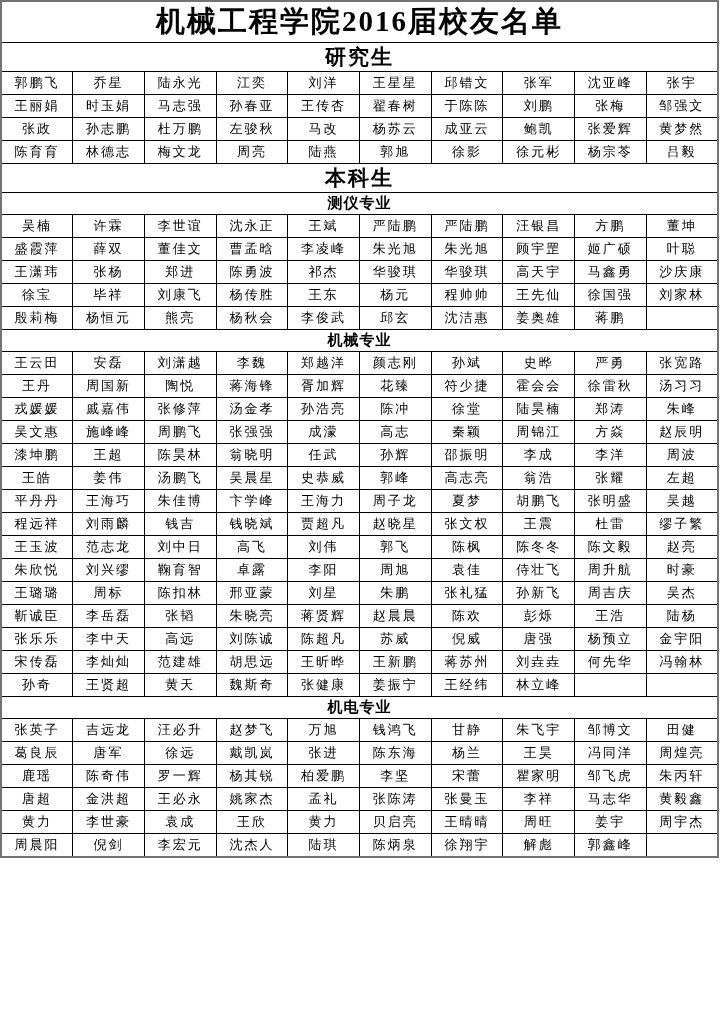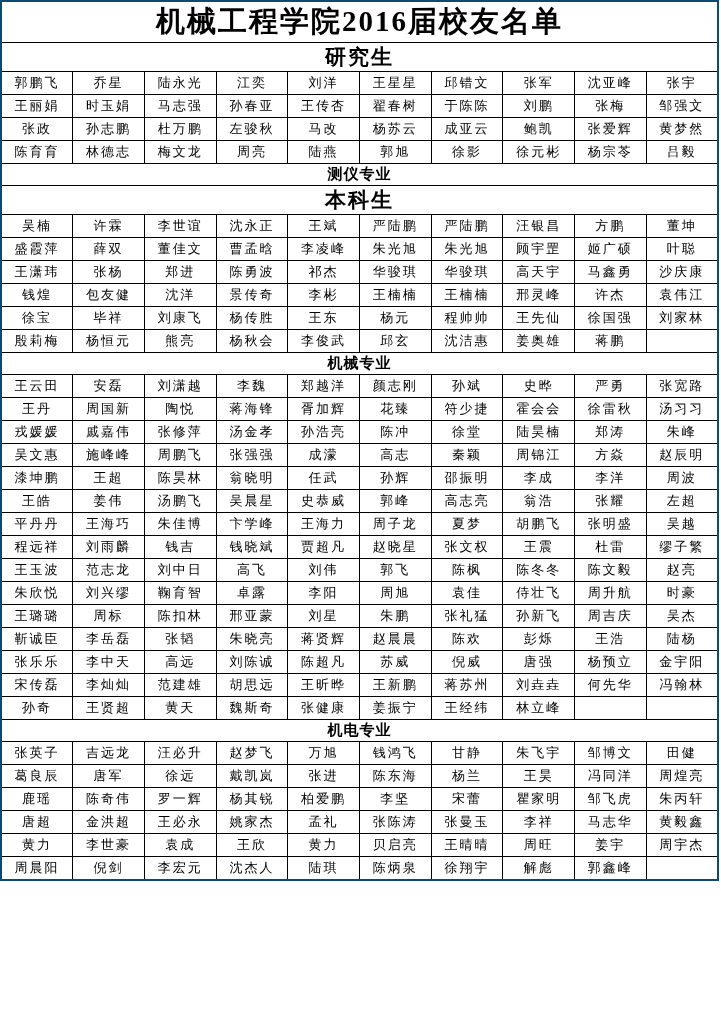--- a/index.html
+++ b/index.html
@@ -19,21 +19,21 @@
     color: #000000;
   }
   table.alumni td {
     border: 1px solid #000000;
     text-align: center;
     vertical-align: middle;
     padding: 0;
     overflow: hidden;
     white-space: nowrap;
   }
-  table.alumni { border: 2px solid #0c4a6e; }
+  table.alumni { border: 2px solid #737373; }
   td.title {
     height: 36px;
     font-size: 29px;
     font-weight: bold;
     letter-spacing: 2px;
   }
   td.section {
     height: 27px;
     font-size: 21px;
     font-weight: bold;
@@ -106,24 +106,24 @@
           <td class="name-cell">梅文龙</td>
           <td class="name-cell">周亮</td>
           <td class="name-cell">陆燕</td>
           <td class="name-cell">郭旭</td>
           <td class="name-cell">徐影</td>
           <td class="name-cell">徐元彬</td>
           <td class="name-cell">杨宗苓</td>
           <td class="name-cell">吕毅</td>
         </tr>
         <tr>
+          <td colspan="10" class="section">本科生</td>
+        </tr>
+        <tr>
           <td colspan="10" class="subsection">测仪专业</td>
-        </tr>
-        <tr>
-          <td colspan="10" class="section">本科生</td>
         </tr>
         <tr>
           <td class="name-cell">吴楠</td>
           <td class="name-cell">许霖</td>
           <td class="name-cell">李世谊</td>
           <td class="name-cell">沈永正</td>
           <td class="name-cell">王斌</td>
           <td class="name-cell">严陆鹏</td>
           <td class="name-cell">严陆鹏</td>
           <td class="name-cell">汪银昌</td>
@@ -148,32 +148,20 @@
           <td class="name-cell">郑进</td>
           <td class="name-cell">陈勇波</td>
           <td class="name-cell">祁杰</td>
           <td class="name-cell">华骏琪</td>
           <td class="name-cell">华骏琪</td>
           <td class="name-cell">高天宇</td>
           <td class="name-cell">马鑫勇</td>
           <td class="name-cell">沙庆康</td>
         </tr>
         <tr>
-          <td class="name-cell">钱煌</td>
-          <td class="name-cell">包友健</td>
-          <td class="name-cell">沈洋</td>
-          <td class="name-cell">景传奇</td>
-          <td class="name-cell">李彬</td>
-          <td class="name-cell">王楠楠</td>
-          <td class="name-cell">王楠楠</td>
-          <td class="name-cell">邢灵峰</td>
-          <td class="name-cell">许杰</td>
-          <td class="name-cell">袁伟江</td>
-        </tr>
-        <tr>
           <td class="name-cell">徐宝</td>
           <td class="name-cell">毕祥</td>
           <td class="name-cell">刘康飞</td>
           <td class="name-cell">杨传胜</td>
           <td class="name-cell">王东</td>
           <td class="name-cell">杨元</td>
           <td class="name-cell">程帅帅</td>
           <td class="name-cell">王先仙</td>
           <td class="name-cell">徐国强</td>
           <td class="name-cell">刘家林</td>

